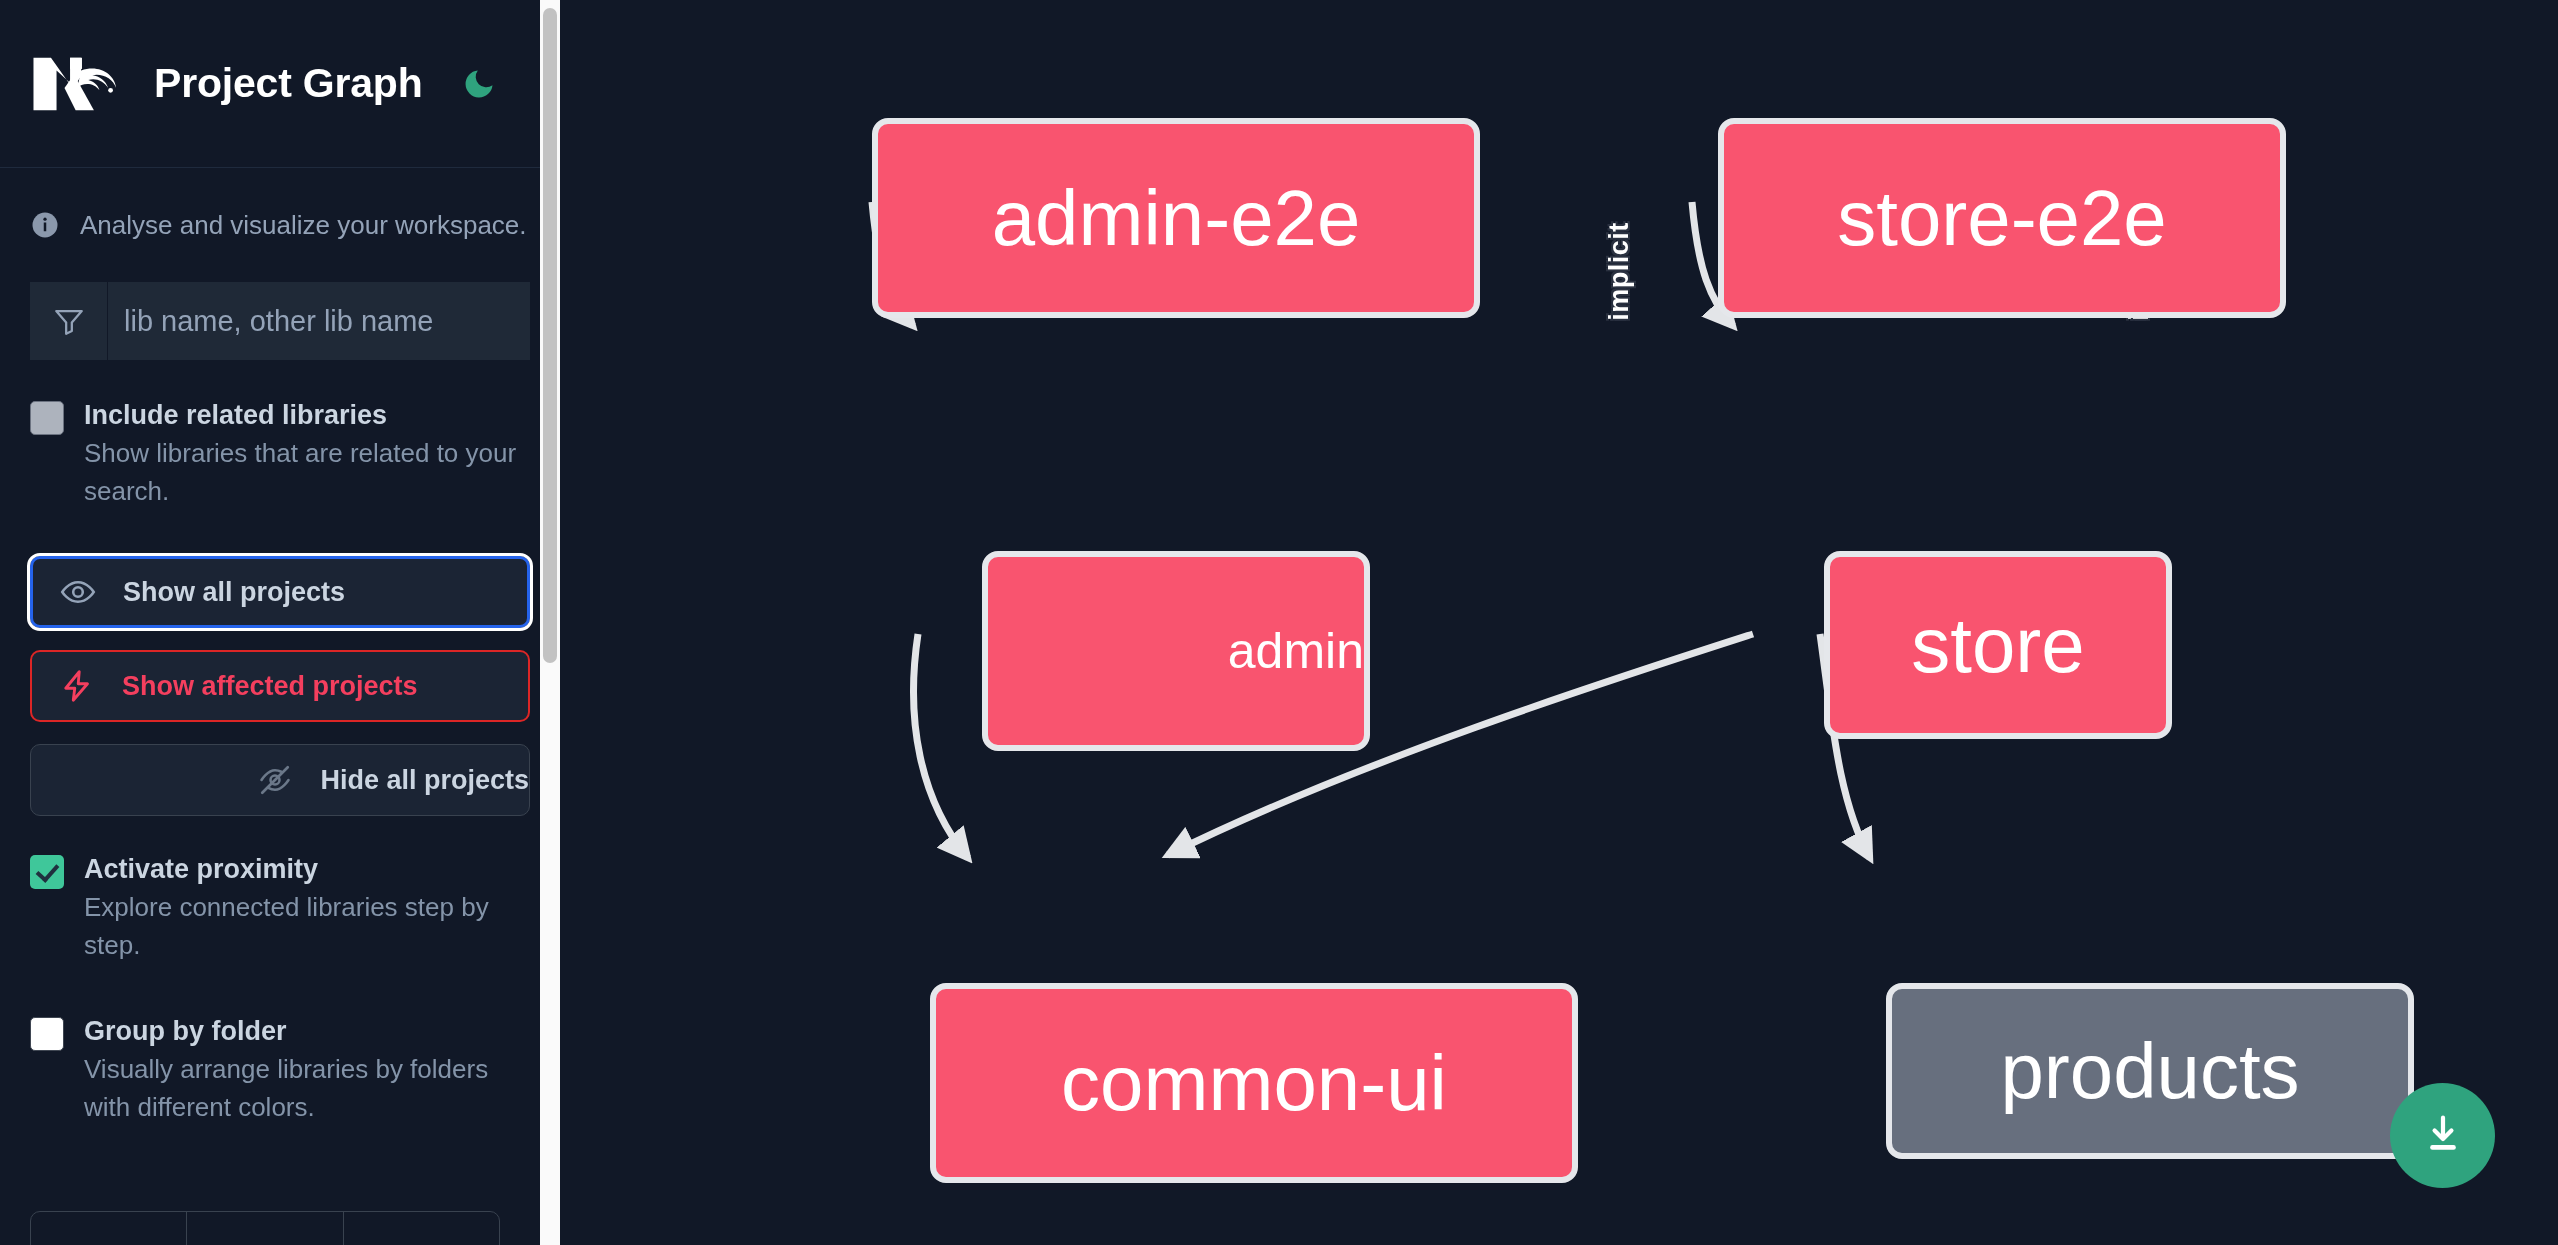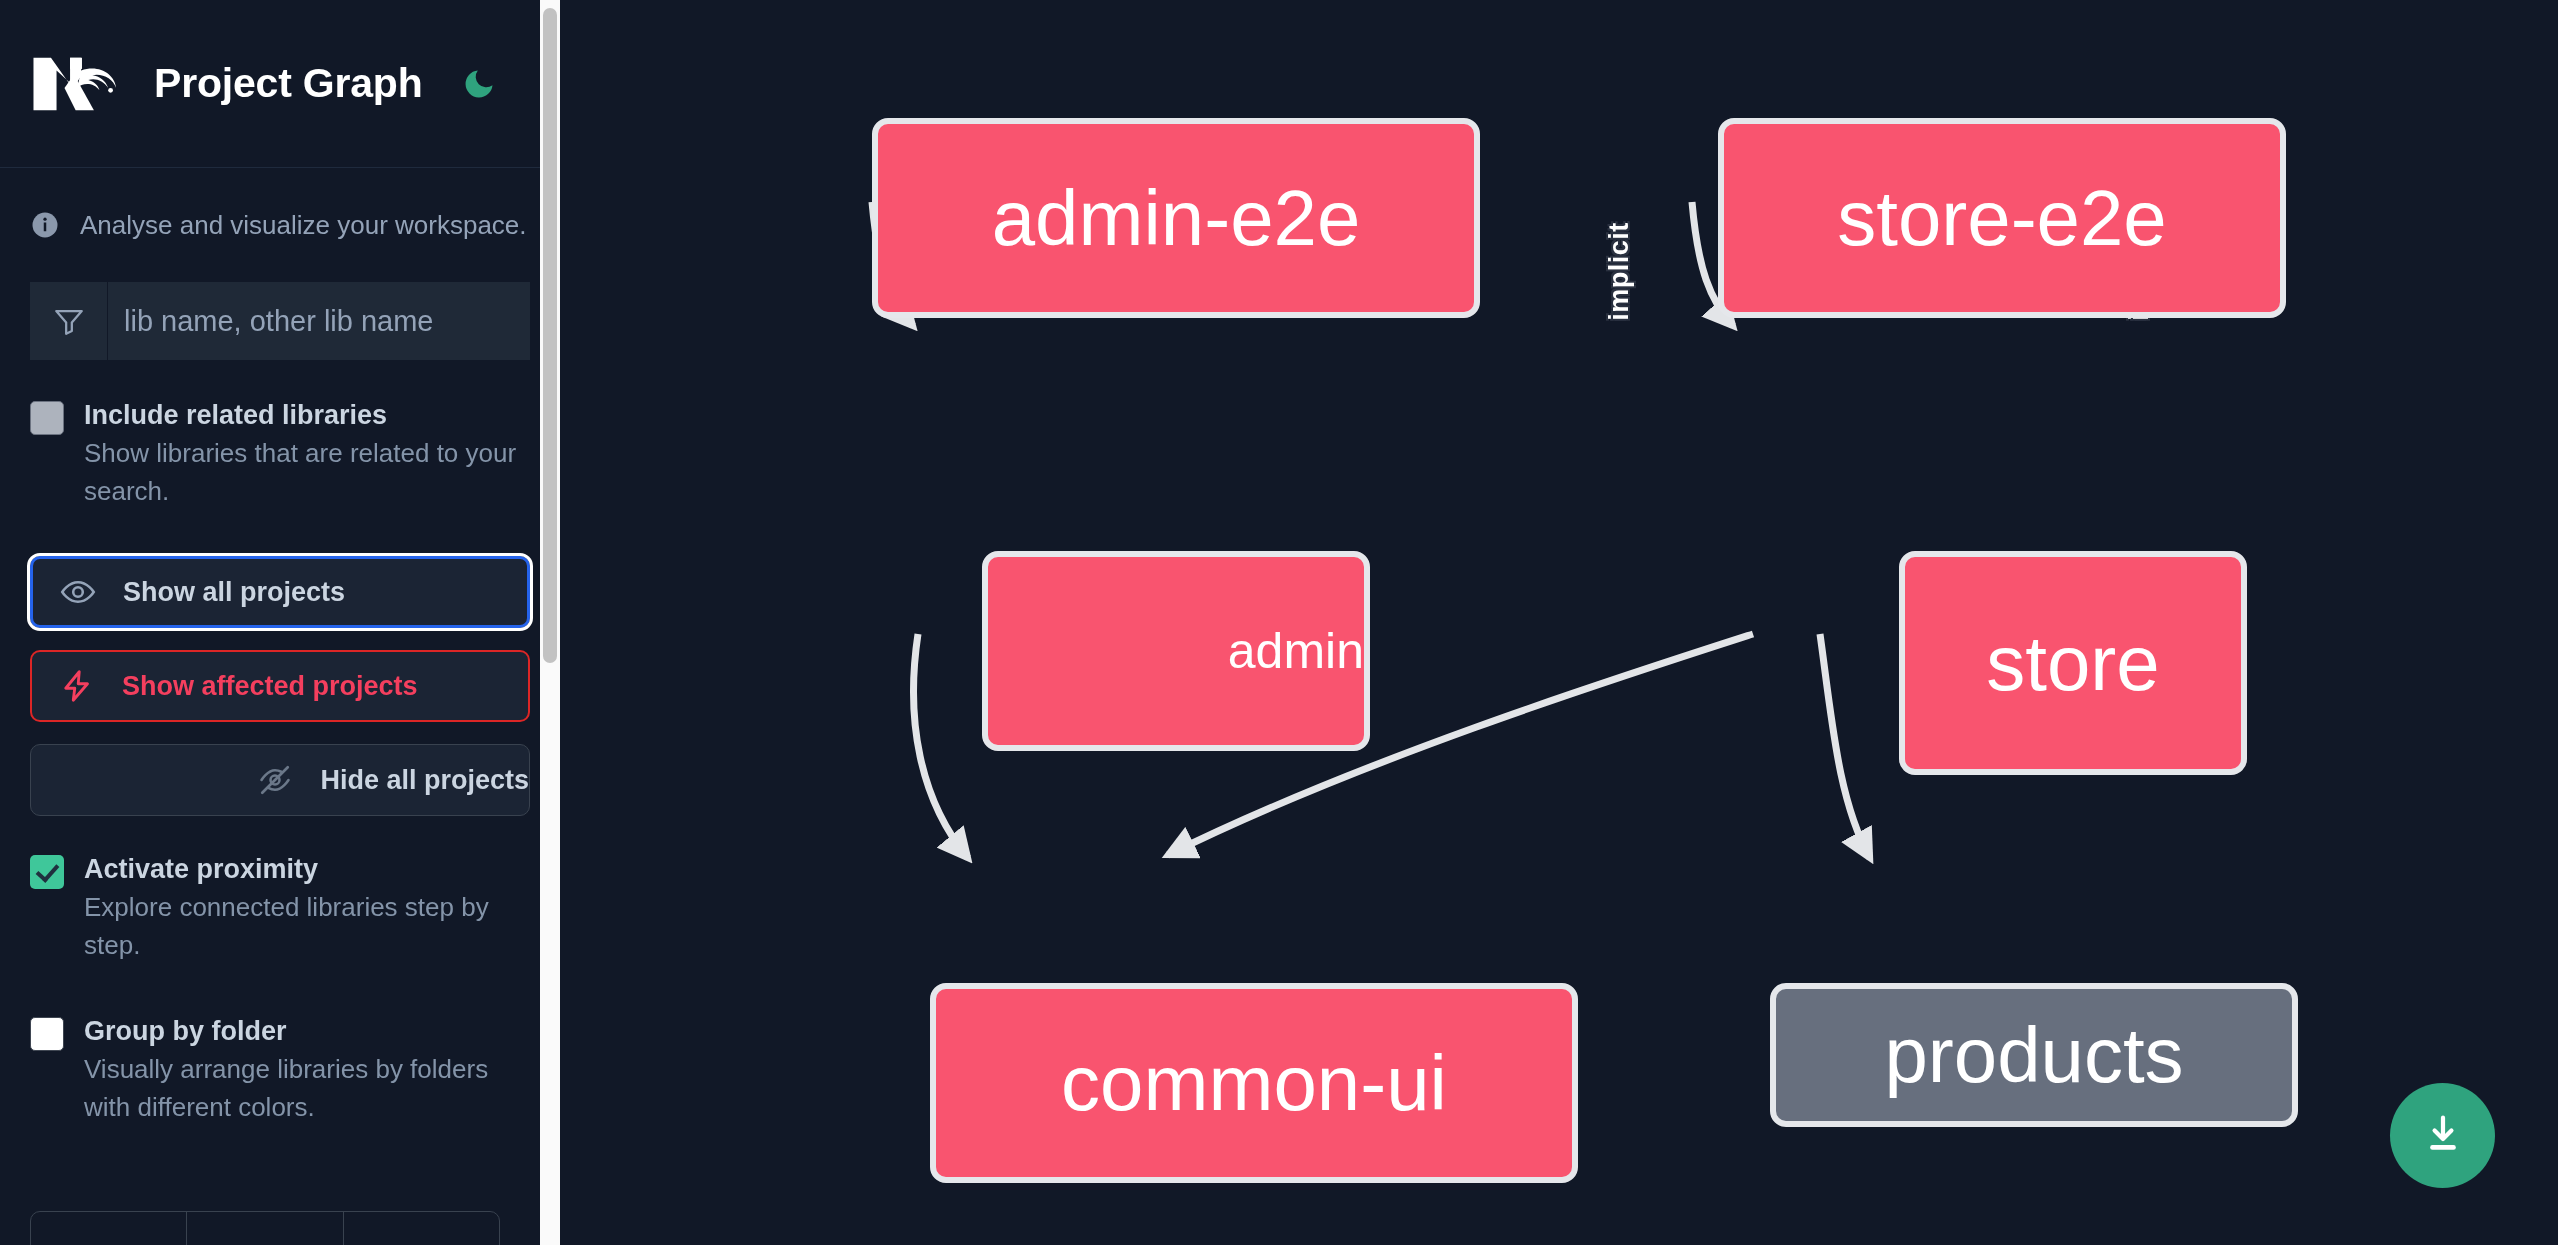--- a/index.html
+++ b/index.html
@@ -387,29 +387,29 @@
     </div>
 
     <div class="node" style="left:1158px; top:118px; width:568px; height:200px; background:#f9546f; font-size:78px;">
       <span>store-e2e</span>
     </div>
 
     <div class="node" style="left:422px; top:551px; width:388px; height:200px; background:#f9546f; font-size:50px;justify-content:flex-end;">
       <span>admin</span>
     </div>
 
-    <div class="node" style="left:1339px; top:551px; width:348px; height:224px; background:#f9546f; font-size:78px;">
+    <div class="node" style="left:1264px; top:551px; width:348px; height:188px; background:#f9546f; font-size:78px;">
       <span>store</span>
     </div>
 
     <div class="node" style="left:370px; top:983px; width:648px; height:200px; background:#f9546f; font-size:78px;">
       <span>common-ui</span>
     </div>
 
-    <div class="node" style="left:1210px; top:983px; width:528px; height:144px; background:#676f7e; font-size:78px;">
+    <div class="node" style="left:1326px; top:983px; width:528px; height:176px; background:#676f7e; font-size:78px;">
       <span>products</span>
     </div>
 
     <button class="dl-btn">
       <span>
         <svg viewBox="0 0 24 24" width="46" height="46" xmlns="http://www.w3.org/2000/svg">
           <path d="M12 3.5v10.5" stroke="#ffffff" stroke-width="2.2" stroke-linecap="round" fill="none"></path>
           <path d="M7.6 10.2 12 14.6l4.4-4.4" stroke="#ffffff" stroke-width="2.2" stroke-linecap="round" stroke-linejoin="round" fill="none"></path>
           <path d="M6.5 19h11" stroke="#ffffff" stroke-width="2.4" stroke-linecap="round" fill="none"></path>
         </svg>

